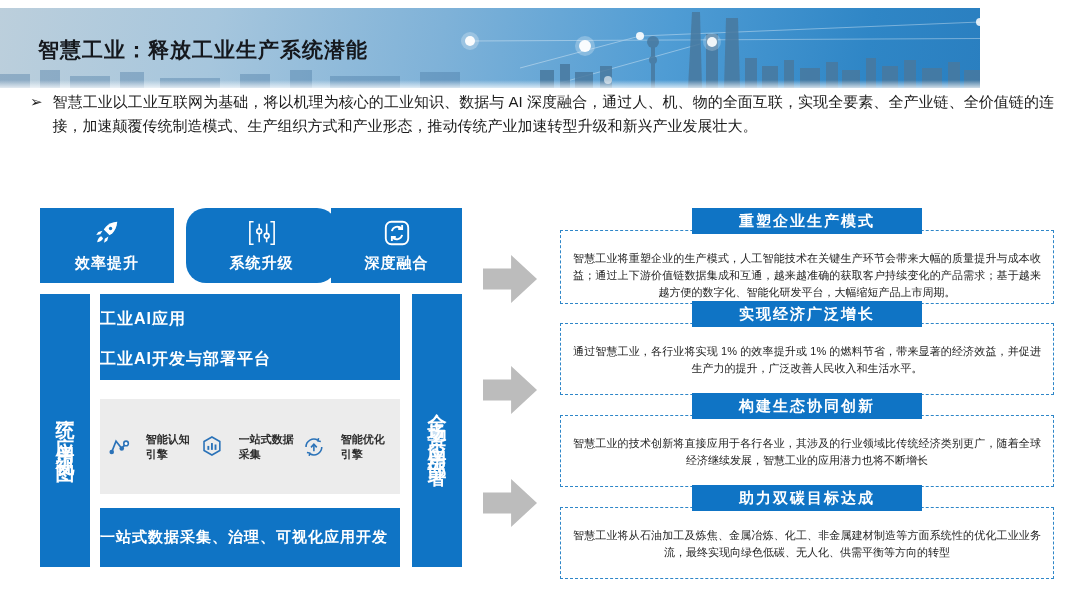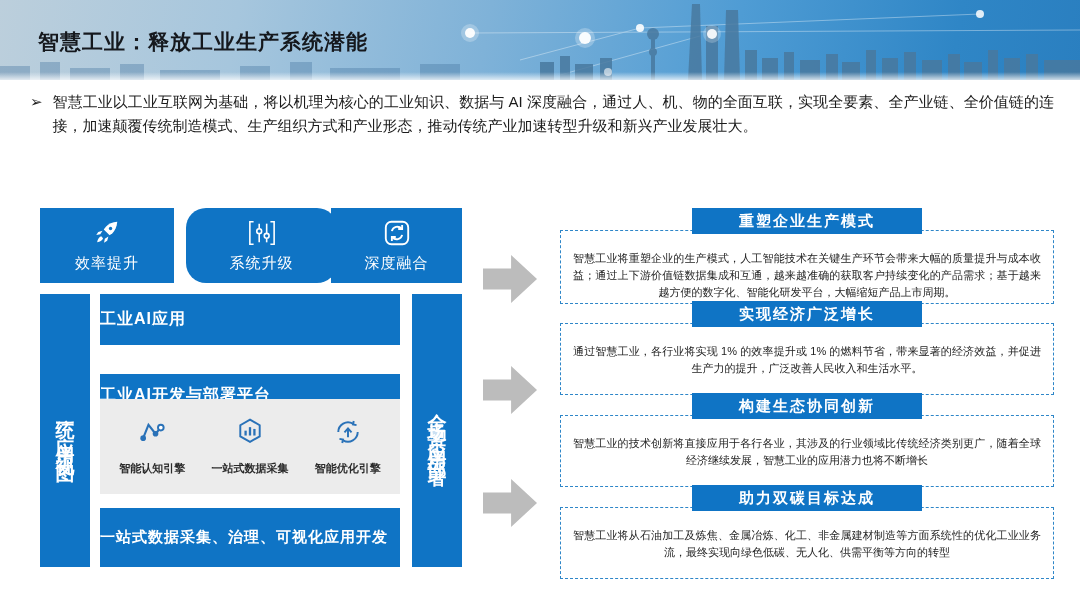--- a/index.html
+++ b/index.html
@@ -7,21 +7,21 @@
   body {
     font-family: "Liberation Sans", "DejaVu Sans", sans-serif;
     background: #ffffff;
     position: relative;
     overflow: hidden;
   }
   .slide { position:absolute; inset:0; width:1080px; height:608px; background:#fff; }
 
   
   .header {
-    position:absolute; left:0; top:0; width:1080px; height:80px;
+    position:absolute; left:0; top:8px; width:980px; height:80px;
     background: linear-gradient(100deg, #bccfdc 0%, #a6c6dd 22%, #7fb2d8 45%, #4f9cd4 68%, #2f86c6 88%, #2a7fc0 100%);
     overflow:hidden;
     padding-left:25px;
   }
   .header svg.sky { position:absolute; left:0; bottom:0; width:1080px; height:80px; display:block; }
   .header .title {
     position:absolute; left:38px; top:0; height:80px; line-height:84px;
     font-size:21px; font-weight:bold; color:#15181d; letter-spacing:1px; z-index:3;
   }
   .header::after{
@@ -40,21 +40,21 @@
   }
 
   
   .bluebox { background:#0f74c5; color:#fff; position:absolute; }
 
   
   .benefit {
     display:flex; flex-direction:column; align-items:center; justify-content:center;
     gap:7px; top:208px; height:75px;
   }
-  .benefit .blabel { font-size:15px; font-weight:normal; letter-spacing:1px; }
+  .benefit .blabel { font-size:15px; font-weight:bold; letter-spacing:1px; }
   .benefit svg { display:block; }
   .b1 { left:40px;  width:134px; }
   .b2 { left:186px; width:151px;border-radius:20px; }
   .b3 { left:331px; width:131px; }
 
   
   .vbar {
     top:294px; height:273px; width:50px;
     display:flex; align-items:center; justify-content:center;
   }
@@ -62,31 +62,31 @@
     writing-mode: vertical-rl; text-orientation: upright;
     font-size:19px; font-weight:bold; letter-spacing:9px; color:#fff;
   }
   .vbar-left  { left:40px; }
   .vbar-right { left:412px; }
 
   
   .midbox { left:100px; width:300px; display:flex; align-items:center; justify-content:flex-start; }
   .midbox .mlabel { font-size:16px; font-weight:bold; letter-spacing:1px; }
   .app-box      { top:294px; height:51px; }
-  .platform-box { top:374px; height:42px; }
+  .platform-box { top:338px; height:42px; }
   .bottom-box   { top:508px; height:59px; }
   .bottom-box .mlabel { font-size:15px; }
 
   .engine-area {
     position:absolute; left:100px; top:399px; width:300px; height:95px;
     background:#ececec;
     display:flex; align-items:center; justify-content:space-around; padding:0 6px;
   }
   .engine {
-    display:flex; flex-direction:column; align-items:center; gap:14px;
+    display:flex; flex-direction:row; align-items:center; gap:14px;
   }
   .engine .elabel { font-size:11px; font-weight:bold; color:#2b2b2b; }
 
   
   .flow-arrow {
     position:absolute; left:483px; width:54px; height:48px; background:#bcbcbc;
     clip-path: polygon(0 28%, 52% 28%, 52% 0, 100% 50%, 52% 100%, 52% 72%, 0 72%);
   }
   .fa1 { top:255px; } .fa2 { top:366px; } .fa3 { top:479px; }
 

